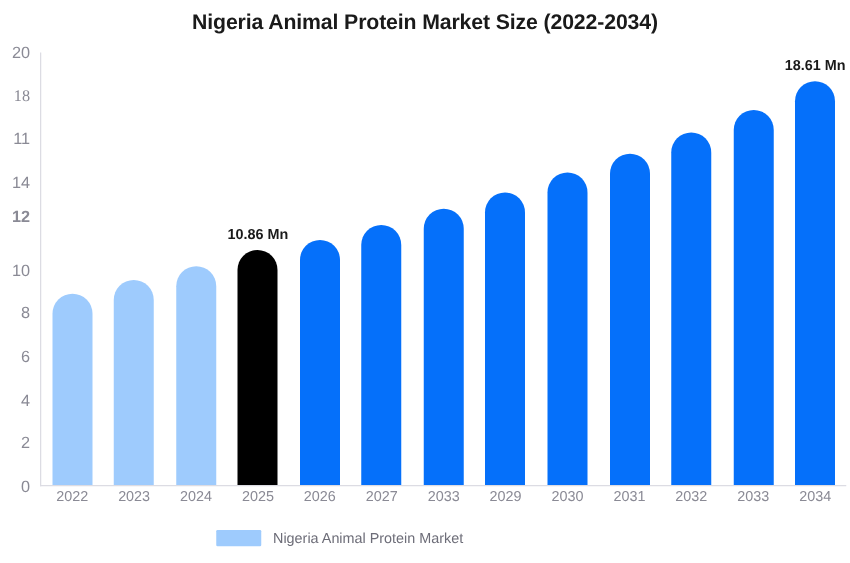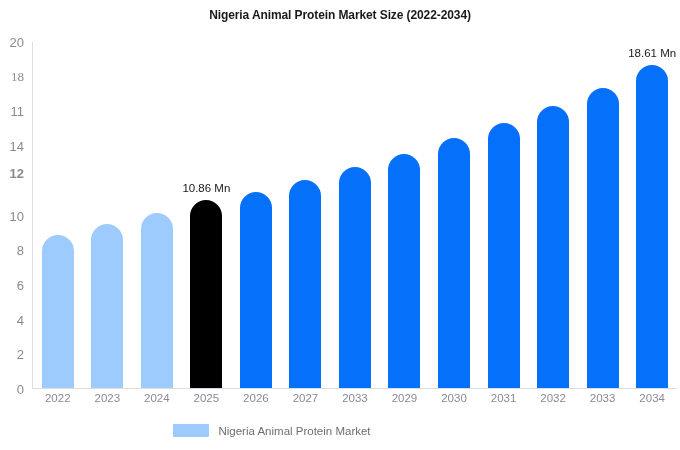--- a/index.html
+++ b/index.html
@@ -20,21 +20,21 @@
     background: #ffffff;
   }
 
   
   #chart-title {
     position: absolute;
     left: 0;
     top: 8px;
     width: 680px;
     text-align: center;
-    font-size: 12px;
+    font-size: 17px;
     font-weight: bold;
     color: #1a1a1a;
     letter-spacing: -0.1px;
   }
 
   
   #plot-area {
     position: absolute;
     left: 32px;
     top: 42px;
@@ -97,21 +97,21 @@
     background: #0570fa;
   }
   .bar.series-base {
     background: #000000;
   }
   .bar-value-label {
     position: absolute;
     left: 50%;
     transform: translateX(-50%);
     font-size: 11.5px;
-    font-weight: normal;
+    font-weight: bold;
     color: #1a1a1a;
     white-space: nowrap;
   }
 
   
   #x-axis-labels {
     position: absolute;
     left: 33px;
     top: 392px;
     width: 644px;

